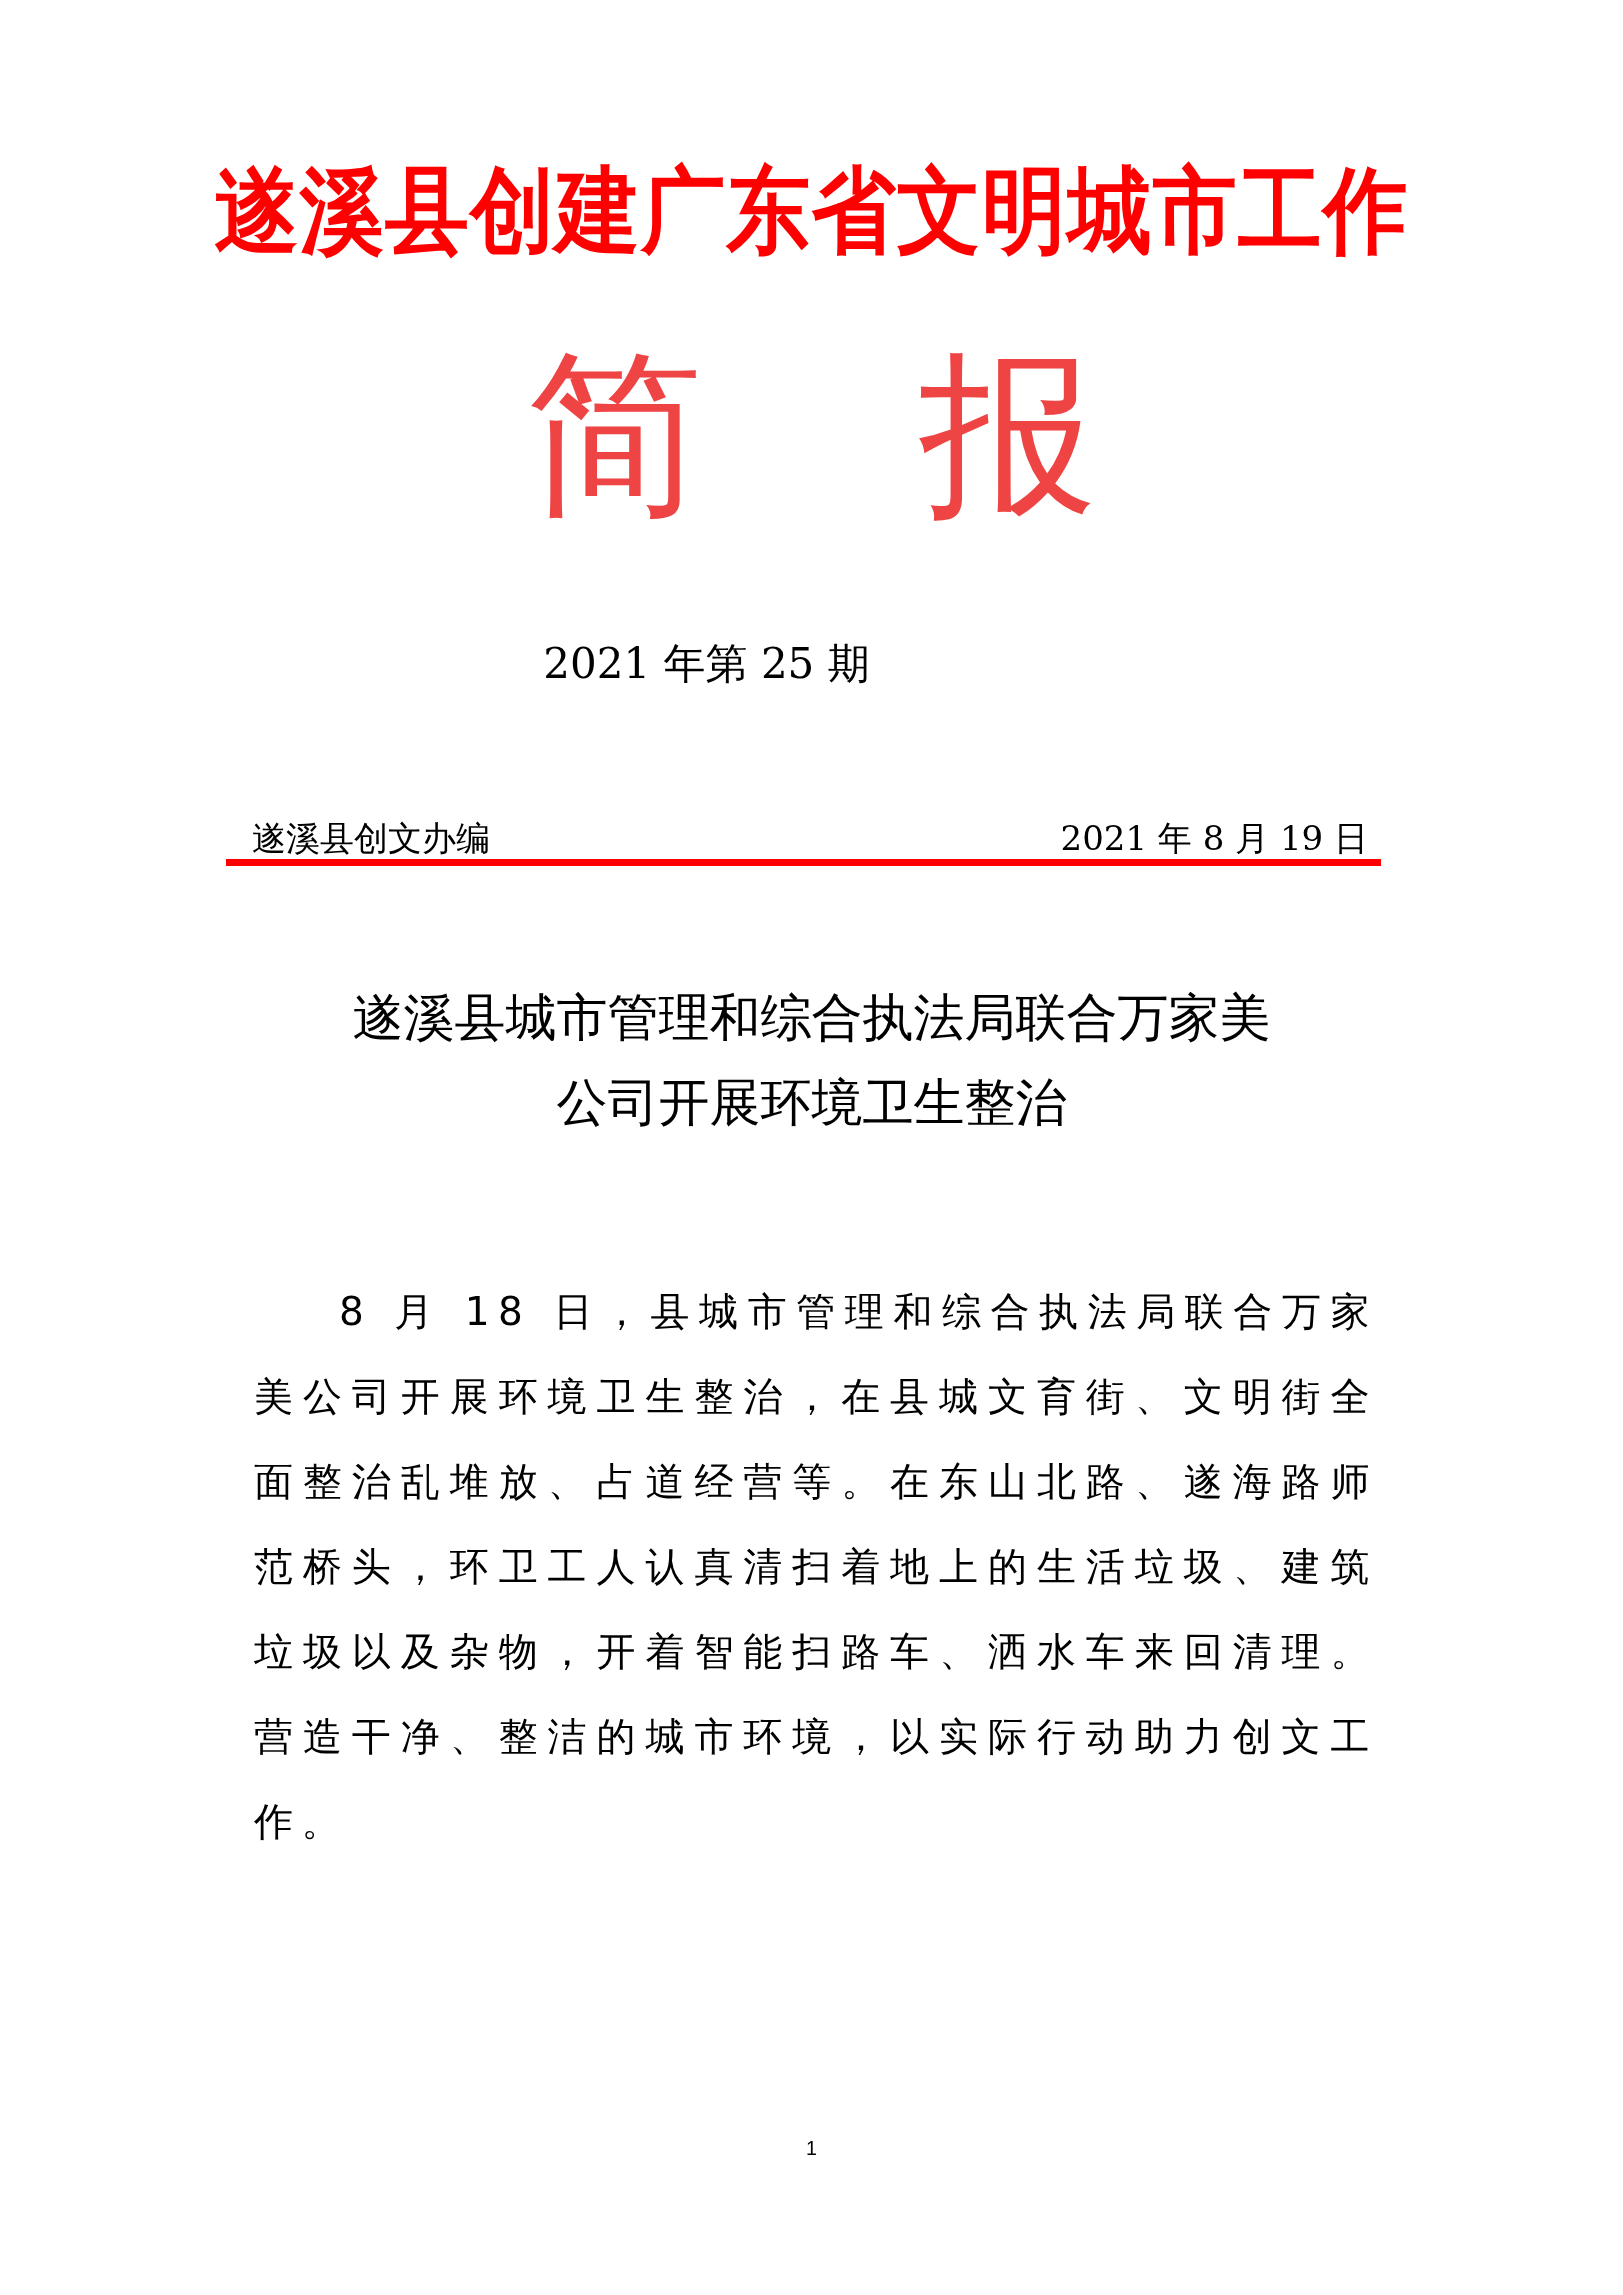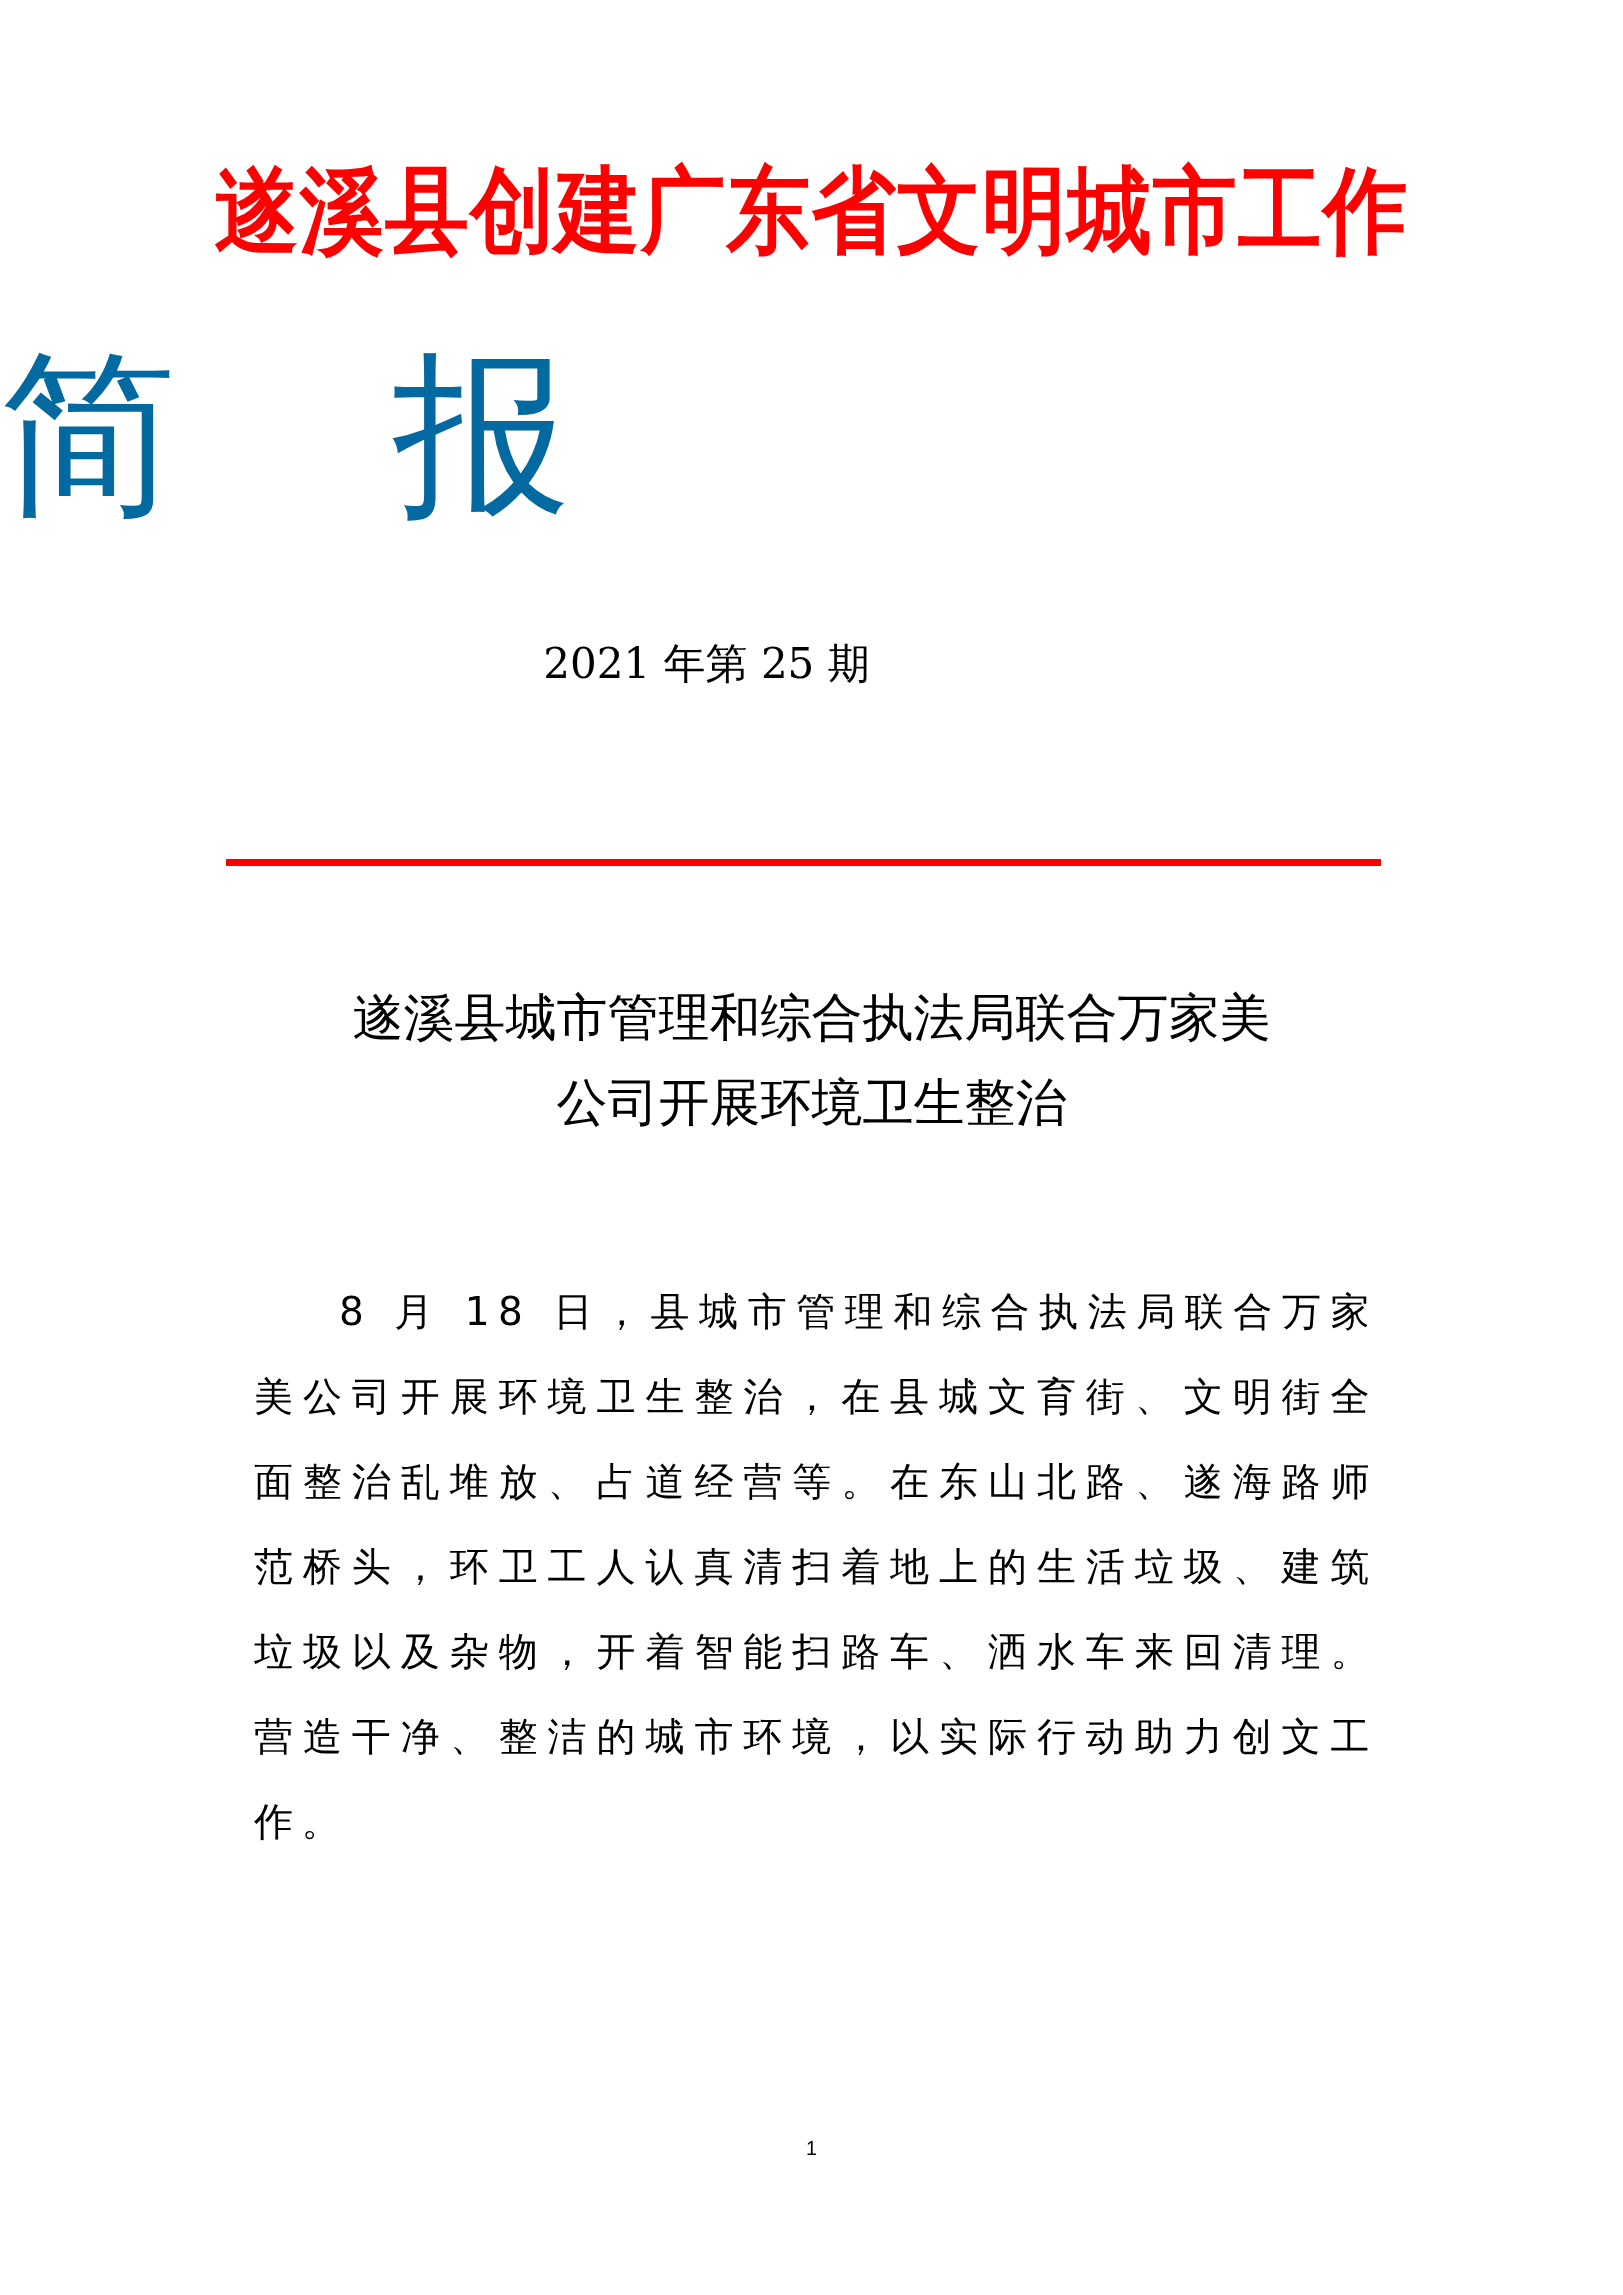--- a/index.html
+++ b/index.html
@@ -8,21 +8,21 @@
 
   .masthead-title {
     position: absolute; left: 0; width: 1623px; top: 152px;
     text-align: center; color: #ff0000;
     font-family: "DejaVu Sans", sans-serif; font-weight: bold;
     font-size: 84px; line-height: 105px; letter-spacing: 1.3px;
     transform: scaleY(1.12); transform-origin: center top;
   }
   .masthead-brief {
     position: absolute; left: 0; width: 1623px; top: 331px;
-    text-align: left; color: #0369a1;
+    text-align: center; color: #ef4444;
     font-family: "DejaVu Serif", serif; font-weight: normal;
     font-size: 177px; line-height: 209px;
   }
   .masthead-brief span { display: inline-block; }
   .masthead-brief .gap { width: 216px; }
 
   .issue {
     position: absolute; left: 0; width: 1413px; top: 638px;
     text-align: center; color: #000;
     font-family: "DejaVu Serif", serif; font-size: 42px; line-height: 52px;
@@ -65,20 +65,24 @@
 <div class="page">
 
   <div class="masthead-title">遂溪县创建广东省文明城市工作</div>
 
   <div class="masthead-brief">
     <span>简</span><span class="gap"></span><span>报</span>
   </div>
 
   <div class="issue">2021 年第 25 期</div>
 
+  <div class="meta-row">
+    <span class="meta-left">遂溪县创文办编</span>
+    <span class="meta-right">2021 年 8 月 19 日</span>
+  </div>
   <div class="red-rule"></div>
 
   <div class="headline">
     <div>遂溪县城市管理和综合执法局联合万家美</div>
     <div>公司开展环境卫生整治</div>
   </div>
 
   <div class="body-text">
     <p>8 月 18 日，县城市管理和综合执法局联合万家美公司开展环境卫生整治，在县城文育街、文明街全面整治乱堆放、占道经营等。在东山北路、遂海路师范桥头，环卫工人认真清扫着地上的生活垃圾、建筑垃圾以及杂物，开着智能扫路车、洒水车来回清理。营造干净、整洁的城市环境，以实际行动助力创文工作。</p>
   </div>

